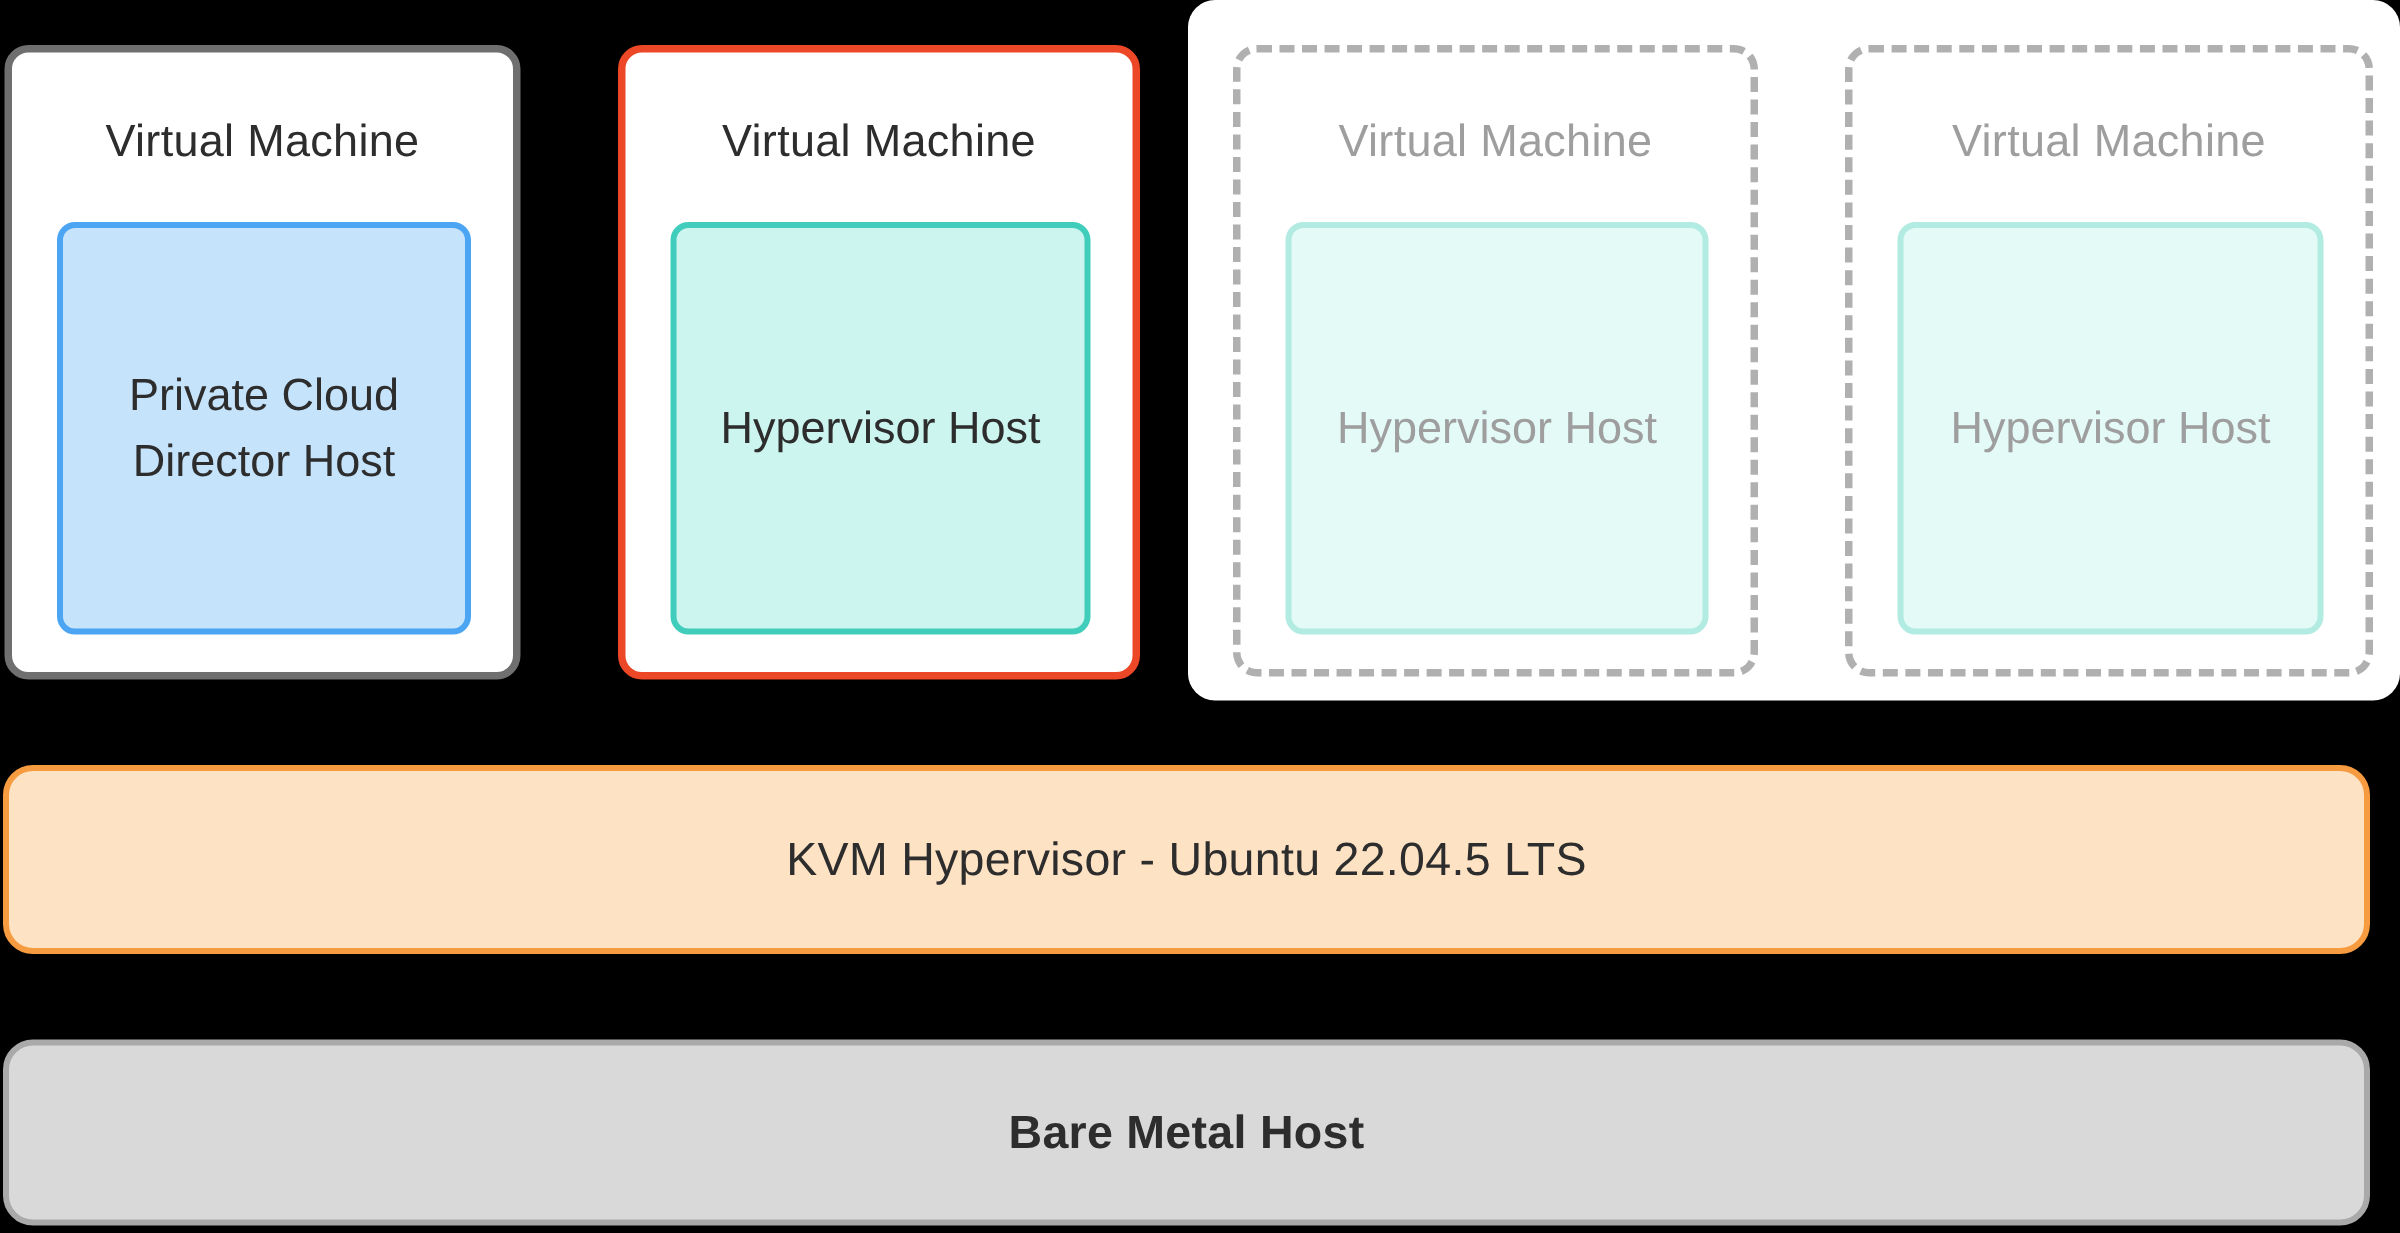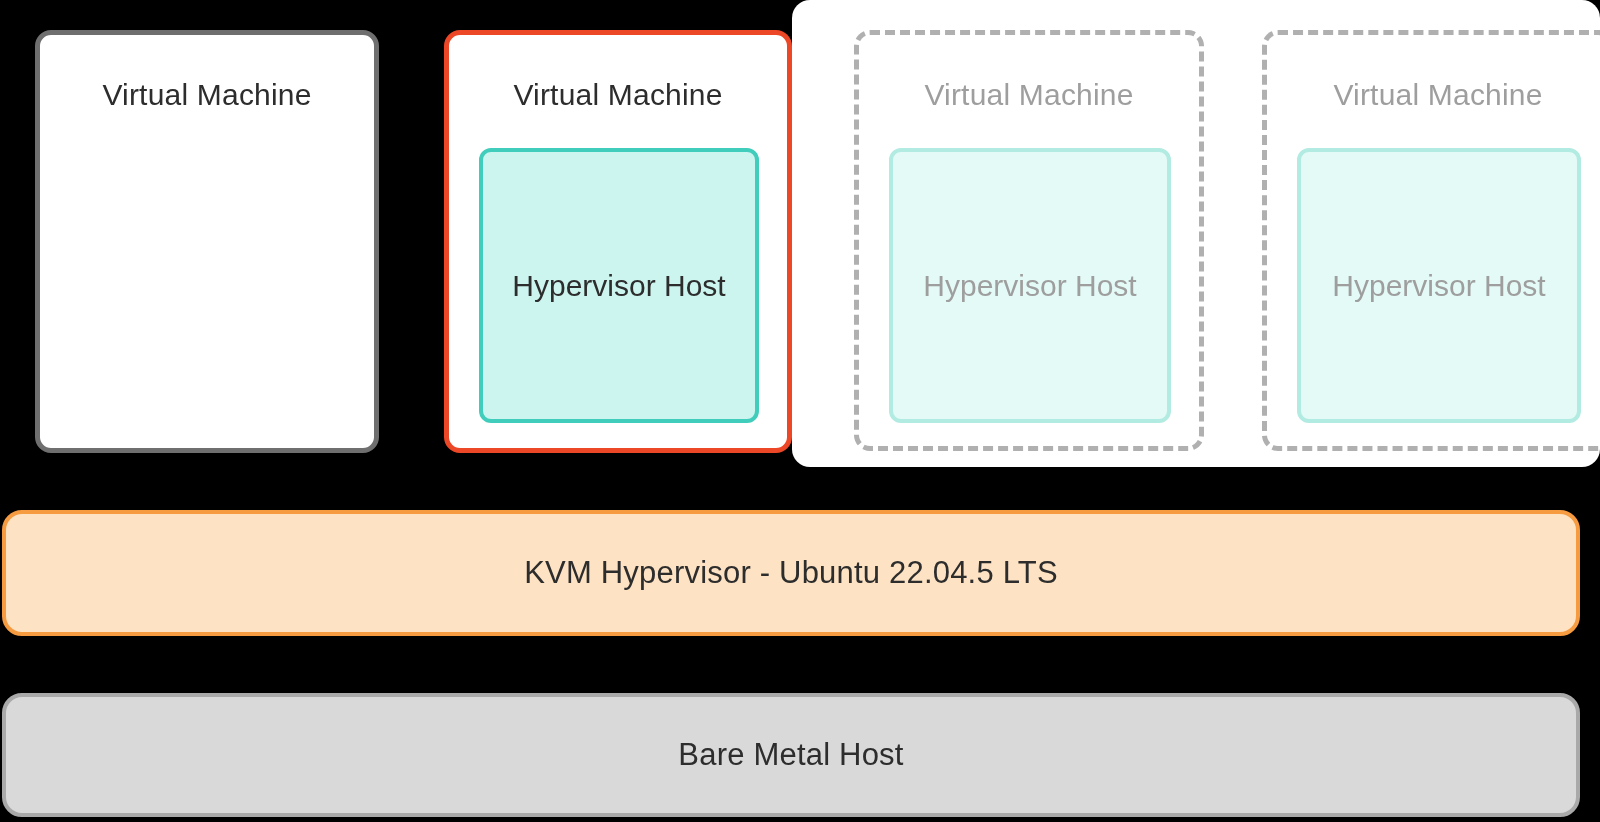--- a/index.html
+++ b/index.html
@@ -12,21 +12,20 @@
   
   .panel{
     background:var(--panel_bg,#fff);
     border-radius:18px;
   }
   
   .vm{
     background:var(--box_bg,#fff);
     border-radius:16px;
     border:5px solid transparent;
-    margin-left:32px;
   }
   .vm.dashed{
     background:transparent;
     border:5px dashed var(--dashed_border,#b0b0b0);
   }
   .vm-title{
     position:absolute;top:42px;left:0;right:0;
     text-align:center;
     font-size:30px;line-height:36px;
     color:var(--text_dark,#2d2d2d);
@@ -74,20 +73,23 @@
     border:4px solid var(--metal_border,#a9a9a9);
   }
 </style>
 </head>
 <body>
 
 <div class="abs panel" style="left:792px;top:0;width:808px;height:467px;"></div>
 
 <div class="abs vm" style="left:3px;top:30px;width:344px;height:423px;border-color:var(--box_border_gray);">
   <div class="vm-title">Virtual Machine</div>
+  <div class="host pcd">
+    <span>Private Cloud Director Host</span>
+  </div>
 </div>
 
 <div class="abs vm" style="left:412px;top:30px;width:348px;height:423px;border-color:var(--box_border_red);">
   <div class="vm-title">Virtual Machine</div>
   <div class="host hyp">
     <span>Hypervisor Host</span>
   </div>
 </div>
 
 <div class="abs vm dashed" style="left:822px;top:30px;width:350px;height:421px;">
@@ -101,15 +103,15 @@
   <div class="vm-title">Virtual Machine</div>
   <div class="host hyp-faded">
     <span>Hypervisor Host</span>
   </div>
 </div>
 
 <div class="abs bar kvm" style="left:2px;top:510px;width:1578px;height:126px;">
   <span>KVM Hypervisor - Ubuntu 22.04.5 LTS</span>
 </div>
 
-<div class="abs bar metal" style="left:2px;top:693px;width:1578px;height:124px;">
+<div class="abs bar metal" style="left:2px;top:693px;width:1578px;height:124px;font-weight:bold;">
   <span>Bare Metal Host</span>
 </div>
 
 </body></html>

